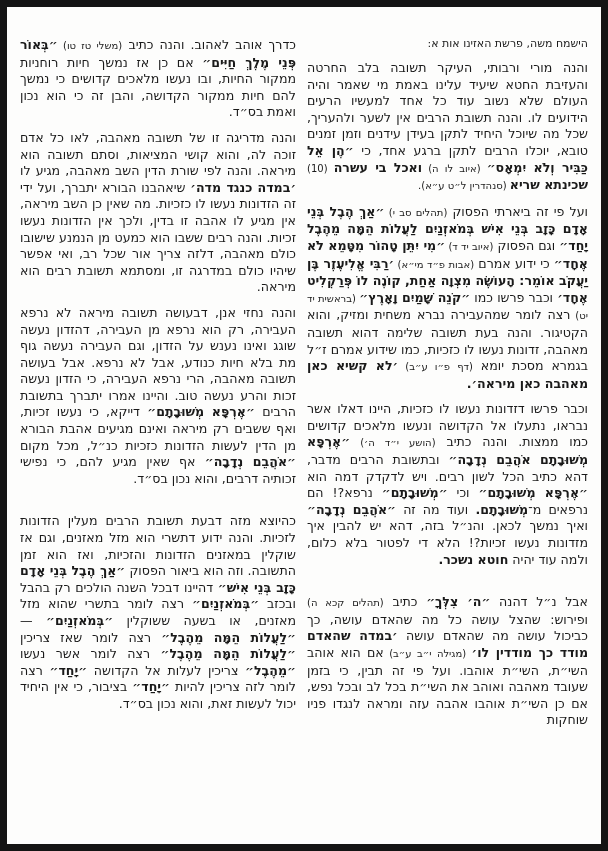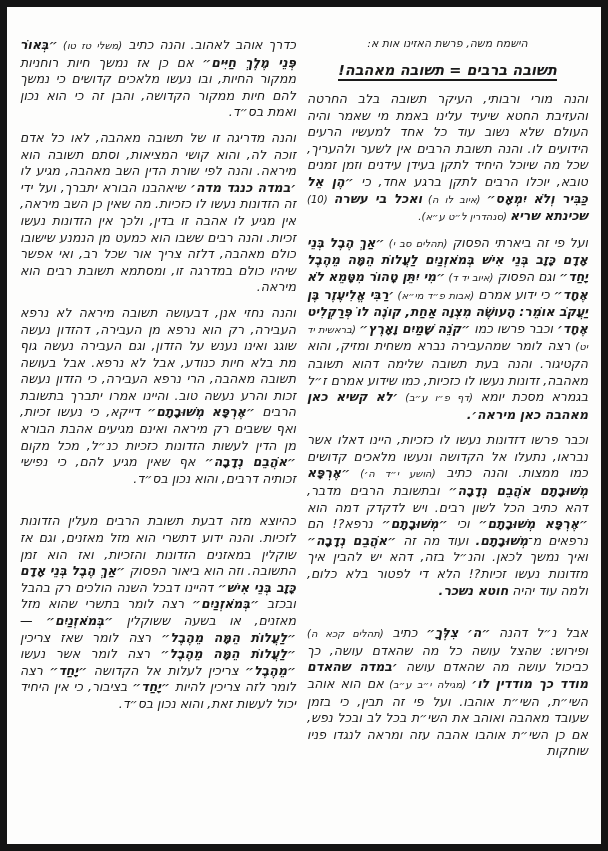--- a/index.html
+++ b/index.html
@@ -31,32 +31,31 @@
     overflow: hidden;
   }
   .cols {
     display: flex;
     gap: 11px;
     align-items: flex-start;
     direction: rtl;
   }
   .col {
     min-width: 0;
-    font-style: italic;
   }
   .col-first {
     flex: 0 0 281px;
   }
   .col-second {
     flex: 1 1 auto;
   }
   .hdr {
     font-size: 11px;
     line-height: 14px;
-    text-align: center;
+    text-align: right;
     margin-bottom: 9px;
     letter-spacing: 0;
   }
   .title-wrap {
     text-align: center;
     margin-bottom: 10px;
   }
   .title {
     display: inline-block;
     font-size: 14.5px;
@@ -81,23 +80,20 @@
 </style>
 </head>
 <body>
 
 <div class="frame">
   <div class="page">
     <div class="cols">
 
       <div class="col col-first">
         <div class="hdr">הישמח משה, פרשת האזינו אות א:</div>
-        <div class="title-wrap">
-          <span class="title">תשובה ברבים = תשובה מאהבה!</span>
-        </div>
         <div class="paras">
             <p class="para"><span class="run-n">והנה מורי ורבותי, העיקר תשובה בלב החרטה והעזיבת החטא שיעיד עלינו באמת מי שאמר והיה העולם שלא נשוב עוד כל אחד למעשיו הרעים הידועים לו. והנה תשובת הרבים אין לשער ולהעריך, שכל מה שיוכל היחיד לתקן בעידן עידנים וזמן זמנים טובא, יוכלו הרבים לתקן ברגע אחד, כי </span><span class="run-b">״הֶן אֵל כַּבִּיר וְלֹא יִמְאָס״</span><span class="run-s"> (איוב לו ה) </span><span class="run-b">ואכל בי עשרה</span><span class="run-s"> (10) </span><span class="run-b">שכינתא שריא</span><span class="run-s"> (סנהדרין ל״ט ע״א).</span></p>
             <p class="para"><span class="run-n">ועל פי זה ביארתי הפסוק </span><span class="run-s">(תהלים סב י) </span><span class="run-b">״אַךְ הֶבֶל בְּנֵי אָדָם כָּזָב בְּנֵי אִישׁ בְּמֹאזְנַיִם לַעֲלוֹת הֵמָּה מֵהֶבֶל יָחַד״</span><span class="run-n"> וגם הפסוק </span><span class="run-s">(איוב יד ד) </span><span class="run-b">״מִי יִתֵּן טָהוֹר מִטָּמֵא לֹא אֶחָד״</span><span class="run-n"> כי ידוע אמרם </span><span class="run-s">(אבות פ״ד מי״א) </span><span class="run-b">׳רַבִּי אֱלִיעֶזֶר בֶּן יַעֲקֹב אוֹמֵר: הָעוֹשֶׂה מִצְוָה אַחַת, קוֹנֶה לוֹ פְּרַקְלִיט אֶחָד׳</span><span class="run-n"> וכבר פרשו כמו </span><span class="run-b">״קֹנֵה שָׁמַיִם וָאָרֶץ״</span><span class="run-s"> (בראשית יד יט) </span><span class="run-n">רצה לומר שמהעבירה נברא משחית ומזיק, והוא הקטיגור. והנה בעת תשובה שלימה דהוא תשובה מאהבה, זדונות נעשו לו כזכיות, כמו שידוע אמרם ז״ל בגמרא מסכת יומא </span><span class="run-s">(דף פ״ו ע״ב) </span><span class="run-b">׳לא קשיא כאן מאהבה כאן מיראה׳.</span></p>
             <p class="para"><span class="run-n">וכבר פרשו דזדונות נעשו לו כזכיות, היינו דאלו אשר נבראו, נתעלו אל הקדושה ונעשו מלאכים קדושים כמו ממצות. והנה כתיב </span><span class="run-s">(הושע י״ד ה׳) </span><span class="run-b">״אֶרְפָּא מְשׁוּבָתָם אֹהֲבֵם נְדָבָה״</span><span class="run-n"> ובתשובת הרבים מדבר, דהא כתיב הכל לשון רבים. ויש לדקדק דמה הוא </span><span class="run-b">״אֶרְפָּא מְשׁוּבָתָם״</span><span class="run-n"> וכי </span><span class="run-b">״מְשׁוּבָתָם״</span><span class="run-n"> נרפא?! הם נרפאים מ־</span><span class="run-b">מְשׁוּבָתָם.</span><span class="run-n"> ועוד מה זה </span><span class="run-b">״אֹהֲבֵם נְדָבָה״</span><span class="run-n"> ואיך נמשך לכאן. והנ״ל בזה, דהא יש להבין איך מזדונות נעשו זכיות?! הלא די לפטור בלא כלום, ולמה עוד יהיה </span><span class="run-b">חוטא נשכר.</span></p>
             <p class="para"><span class="run-n">אבל נ״ל דהנה </span><span class="run-b">״ה׳ צִלְּךָ״</span><span class="run-n"> כתיב </span><span class="run-s">(תהלים קכא ה) </span><span class="run-n">ופירוש: שהצל עושה כל מה שהאדם עושה, כך כביכול עושה מה שהאדם עושה </span><span class="run-b">׳במדה שהאדם מודד כך מודדין לו׳</span><span class="run-s"> (מגילה י״ב ע״ב) </span><span class="run-n">אם הוא אוהב השי״ת, השי״ת אוהבו. ועל פי זה תבין, כי בזמן שעובד מאהבה ואוהב את השי״ת בכל לב ובכל נפש, אם כן השי״ת אוהבו אהבה עזה ומראה לנגדו פניו שוחקות</span></p>
           </div>
       </div>
 
       <div class="col col-second">
         <div class="paras">

